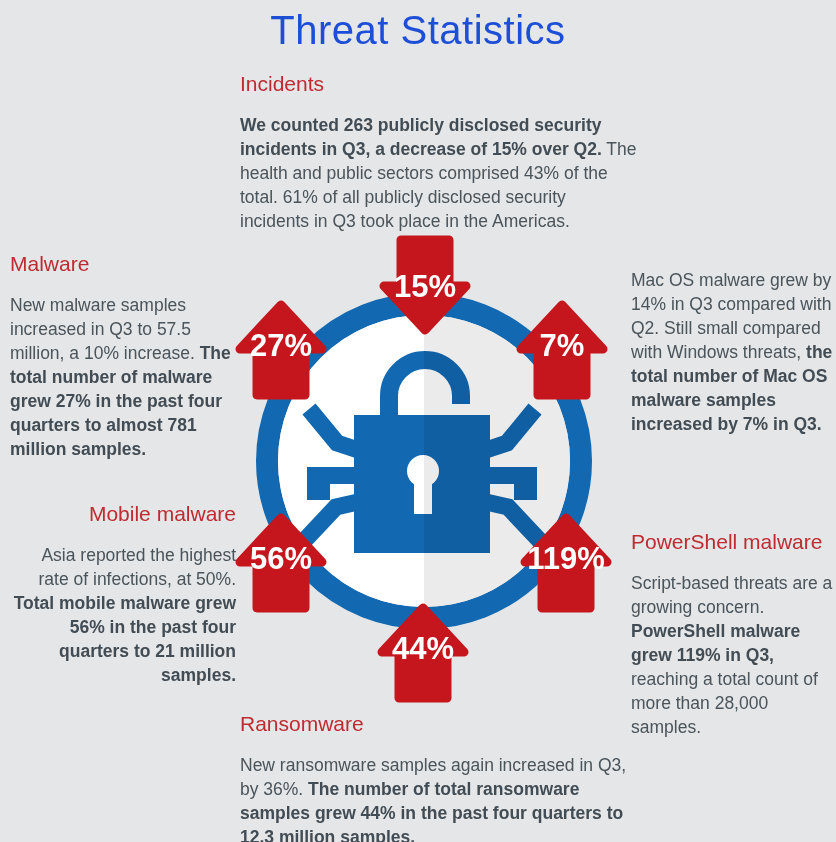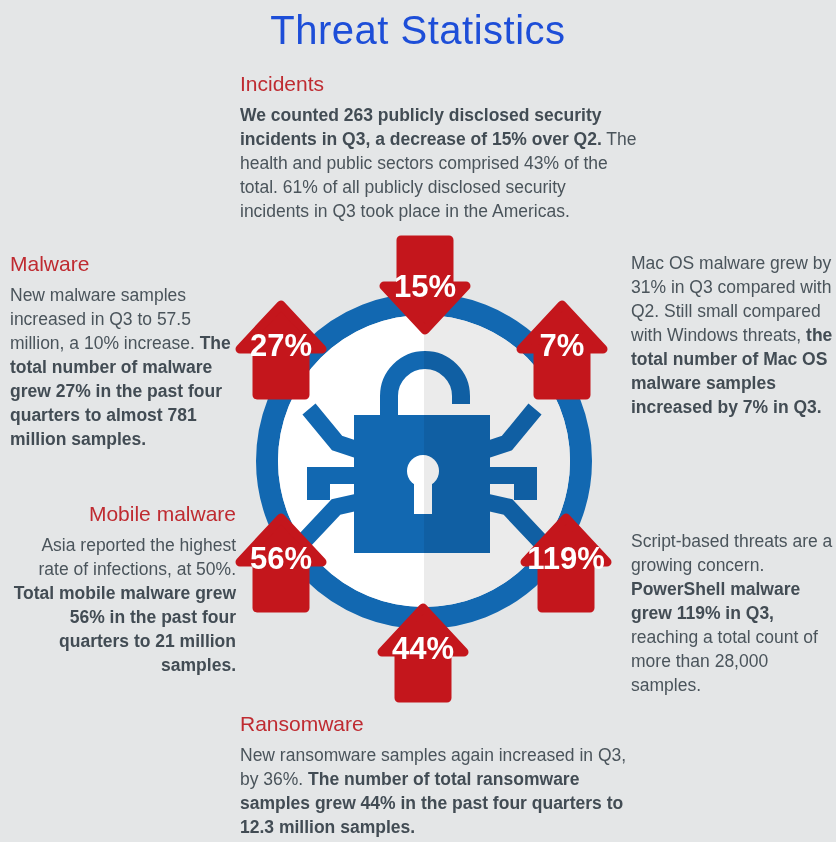--- a/index.html
+++ b/index.html
@@ -20,21 +20,21 @@
     color: #1d4ed8;
   }
 
   .section { position: absolute; }
   .section h2 {
     font-size: 21px; font-weight: 400; line-height: 1.18;
     color: #bf2b31; margin-bottom: 7px;
   }
   .section h2.nowrap { white-space: nowrap; }
   .section p {
-    font-size: 17.5px; line-height: 1.37; color: #4a545b;
+    font-size: 17.5px; line-height: 1.37; color: #4a545b; margin-top: 17px;
   }
   .section p b { color: #424c54; }
 
   .sec-incidents  { left: 240px; top: 72px;  width: 398px; }
   .sec-malware    { left: 10px;  top: 252px; width: 222px; }
   .sec-mac        { left: 631px; top: 252px; width: 204px; }
   .sec-mobile     { left: 10px;  top: 502px; width: 226px; text-align: right; }
   .sec-powershell { left: 631px; top: 530px; width: 204px; }
   .sec-ransomware { left: 240px; top: 712px; width: 404px; }
 
@@ -62,29 +62,30 @@
     <h2>Incidents</h2>
     <p><b>We counted 263 publicly disclosed security incidents in Q3, a decrease of 15% over Q2.</b><span> The health and public sectors comprised 43% of the total. 61% of all publicly disclosed security incidents in Q3 took place in the Americas.</span></p>
   </div>
 
   <div class="section sec-malware">
     <h2>Malware</h2>
     <p><span>New malware samples increased in Q3 to 57.5 million, a 10% increase. </span><b>The total number of malware grew 27% in the past four quarters to almost 781 million samples.</b></p>
   </div>
 
   <div class="section sec-mac">
-    <p><span>Mac OS malware grew by 31% in Q3 compared with Q2. Still small compared with Windows threats, </span><b>the total number of Mac OS malware samples increased by 7% in Q3.</b></p>
+    <p><span>Mac OS malware grew by 14% in Q3 compared with Q2. Still small compared with Windows threats, </span><b>the total number of Mac OS malware samples increased by 7% in Q3.</b></p>
   </div>
 
   <div class="section sec-mobile">
     <h2>Mobile malware</h2>
     <p><span>Asia reported the highest rate of infections, at 50%. </span><b>Total mobile malware grew 56% in the past four quarters to 21 million samples.</b></p>
   </div>
 
   <div class="section sec-powershell">
+    <h2>PowerShell malware</h2>
     <p><span>Script-based threats are a growing concern. </span><b>PowerShell malware grew 119% in Q3,</b><span> reaching a total count of more than 28,000 samples.</span></p>
   </div>
 
   <div class="section sec-ransomware">
     <h2>Ransomware</h2>
     <p><span>New ransomware samples again increased in Q3, by 36%. </span><b>The number of total ransomware samples grew 44% in the past four quarters to 12.3 million samples.</b></p>
   </div>
 
   <svg class="center-graphic" width="836" height="842" viewBox="0 0 836 842">
     <defs>

